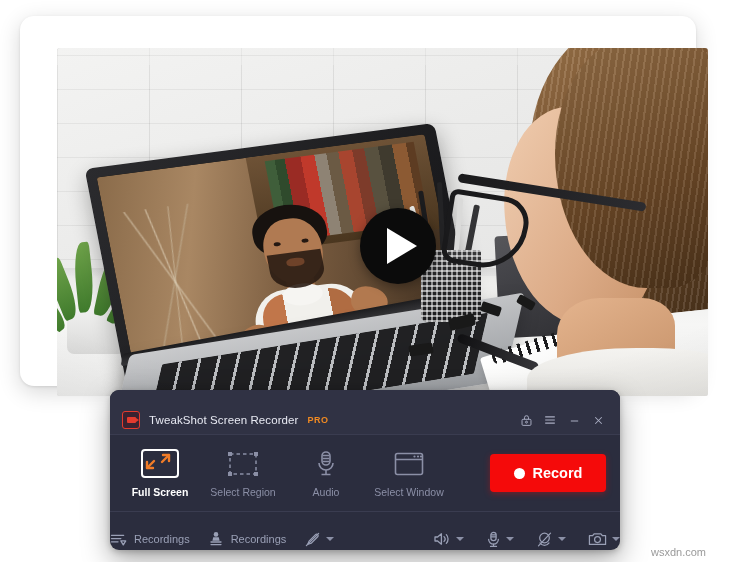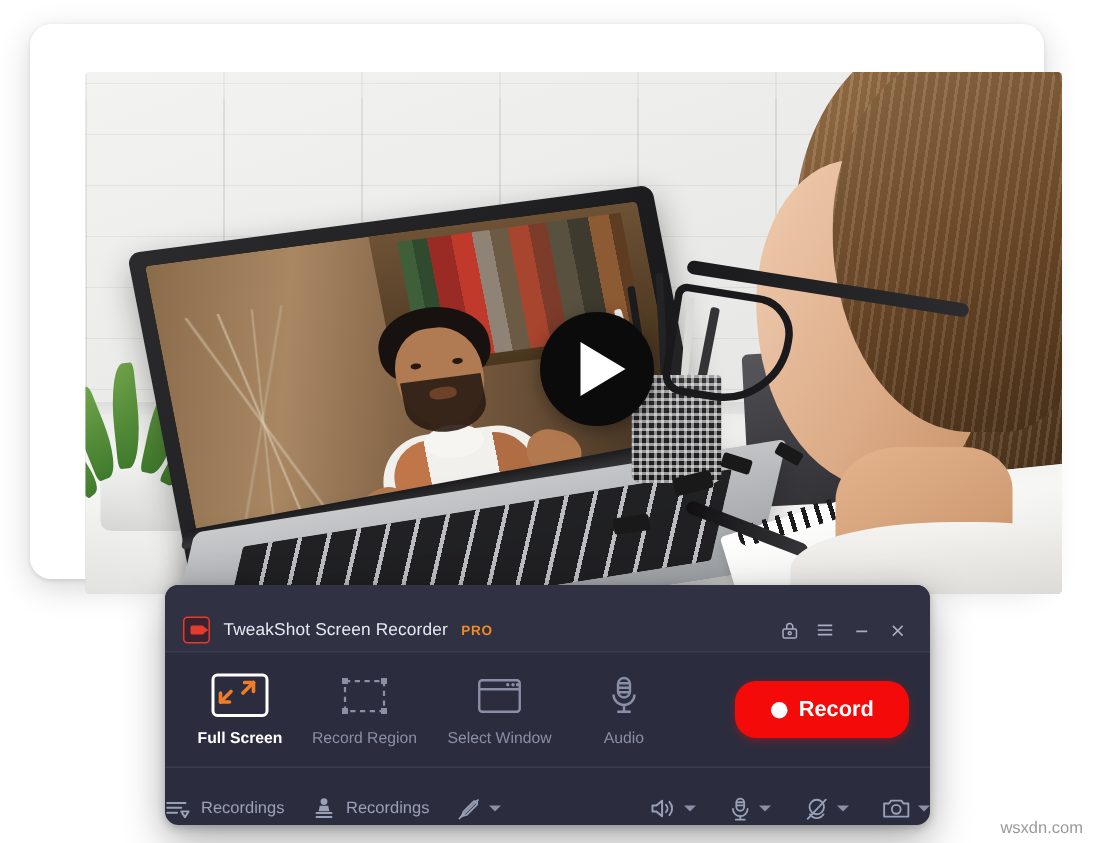--- a/index.html
+++ b/index.html
@@ -246,40 +246,40 @@
     width:72px;display:flex;flex-direction:column;align-items:center;justify-content:space-between;
     gap:7px;margin-right:4px;
   }
   .mode.wide{width:86px;}
   .mode .ic{height:30px;display:flex;align-items:center;justify-content:center;}
   .mode .lbl{font-size:10.5px;color:#8b8fa6;white-space:nowrap;}
   .mode.active .lbl{color:#ffffff;font-weight:bold;}
   .fs-box{width:34px;height:25px;border:2px solid #ffffff;border-radius:4px;
     position:relative;}
   .record-btn{
-    margin-left:auto;width:116px;height:38px;background:#f50a0a;border-radius:14px;
+    margin-left:auto;width:116px;height:38px;background:#f50a0a;border-radius:4px;
     display:flex;align-items:center;justify-content:center;gap:8px;
     color:#fff;font-size:14.5px;font-weight:bold;cursor:pointer;
     box-shadow:0 2px 6px rgba(245,10,10,.35);
   }
   .rec-dot{width:11px;height:11px;border-radius:50%;background:#fff;}
 
   .bottombar{
     height:54px;display:flex;padding:0 0;gap:0;
   }
   .bb-item{display:flex;align-items:center;gap:7px;color:#9aa0b6;font-size:11px;margin-right:18px;}
   .bb-ic{display:flex;align-items:center;justify-content:center;color:#9aa0b6;}
   .bb-tool{display:flex;align-items:center;gap:5px;margin-right:16px;color:#9aa0b6;}
   .caret{width:0;height:0;border-left:4px solid transparent;border-right:4px solid transparent;
     border-top:4px solid #8b90a6;}
   .bb-right{margin-left:auto;display:flex;align-items:center;}
   .bb-right .bb-tool{margin-right:0;margin-left:22px;}
 
   #watermark{
-    position:absolute;right:8px;bottom:4px;
+    position:absolute;right:24px;bottom:4px;
     font-size:11px;color:#9a9a9a;font-family:"Liberation Sans", sans-serif;
   }
 </style>
 </head>
 <body>
 
 <div id="hero-card">
   <div id="photo">
     <div class="wall"></div>
     <div class="wall2"></div>
@@ -421,46 +421,46 @@
     <div class="mode wide">
       <div class="ic">
         <svg width="32" height="26" viewBox="0 0 32 26">
           <rect x="3" y="3" width="26" height="20" fill="none" stroke="#8b8fa6" stroke-width="1.5" stroke-dasharray="3.5 3"></rect>
           <rect x="1" y="1" width="4" height="4" fill="#8b8fa6"></rect>
           <rect x="27" y="1" width="4" height="4" fill="#8b8fa6"></rect>
           <rect x="1" y="21" width="4" height="4" fill="#8b8fa6"></rect>
           <rect x="27" y="21" width="4" height="4" fill="#8b8fa6"></rect>
         </svg>
       </div>
-      <div class="lbl">Record Region</div>
+      <div class="lbl">Select Region</div>
+    </div>
+
+    <div class="mode">
+      <div class="ic">
+        <svg width="22" height="28" viewBox="0 0 22 28" fill="none" stroke="#8b8fa6" stroke-width="1.6">
+          <rect x="7" y="2" width="8" height="13" rx="4"></rect>
+          <path d="M7.6 5.5h6.8M7.6 8.5h6.8M7.6 11.5h6.8"></path>
+          <path d="M4 13a7 7 0 0014 0"></path>
+          <path d="M11 20v4M6.5 24.5h9"></path>
+        </svg>
+      </div>
+      <div class="lbl">Audio</div>
     </div>
 
     <div class="mode wide">
       <div class="ic">
         <svg width="32" height="26" viewBox="0 0 32 26">
           <rect x="2.5" y="2.5" width="27" height="21" rx="2" fill="none" stroke="#8b8fa6" stroke-width="1.6"></rect>
           <path d="M2.5 8.5h27" stroke="#8b8fa6" stroke-width="1.6"></path>
           <circle cx="21.5" cy="5.5" r="1.1" fill="#8b8fa6"></circle>
           <circle cx="25" cy="5.5" r="1.1" fill="#8b8fa6"></circle>
           <circle cx="28" cy="5.5" r="1.1" fill="#8b8fa6"></circle>
         </svg>
       </div>
       <div class="lbl">Select Window</div>
-    </div>
-
-    <div class="mode">
-      <div class="ic">
-        <svg width="22" height="28" viewBox="0 0 22 28" fill="none" stroke="#8b8fa6" stroke-width="1.6">
-          <rect x="7" y="2" width="8" height="13" rx="4"></rect>
-          <path d="M7.6 5.5h6.8M7.6 8.5h6.8M7.6 11.5h6.8"></path>
-          <path d="M4 13a7 7 0 0014 0"></path>
-          <path d="M11 20v4M6.5 24.5h9"></path>
-        </svg>
-      </div>
-      <div class="lbl">Audio</div>
     </div>
 
 
     <div class="record-btn">
       <div class="rec-dot"></div>
       <span>Record</span>
     </div>
   </div>
 
   <div class="bottombar">

